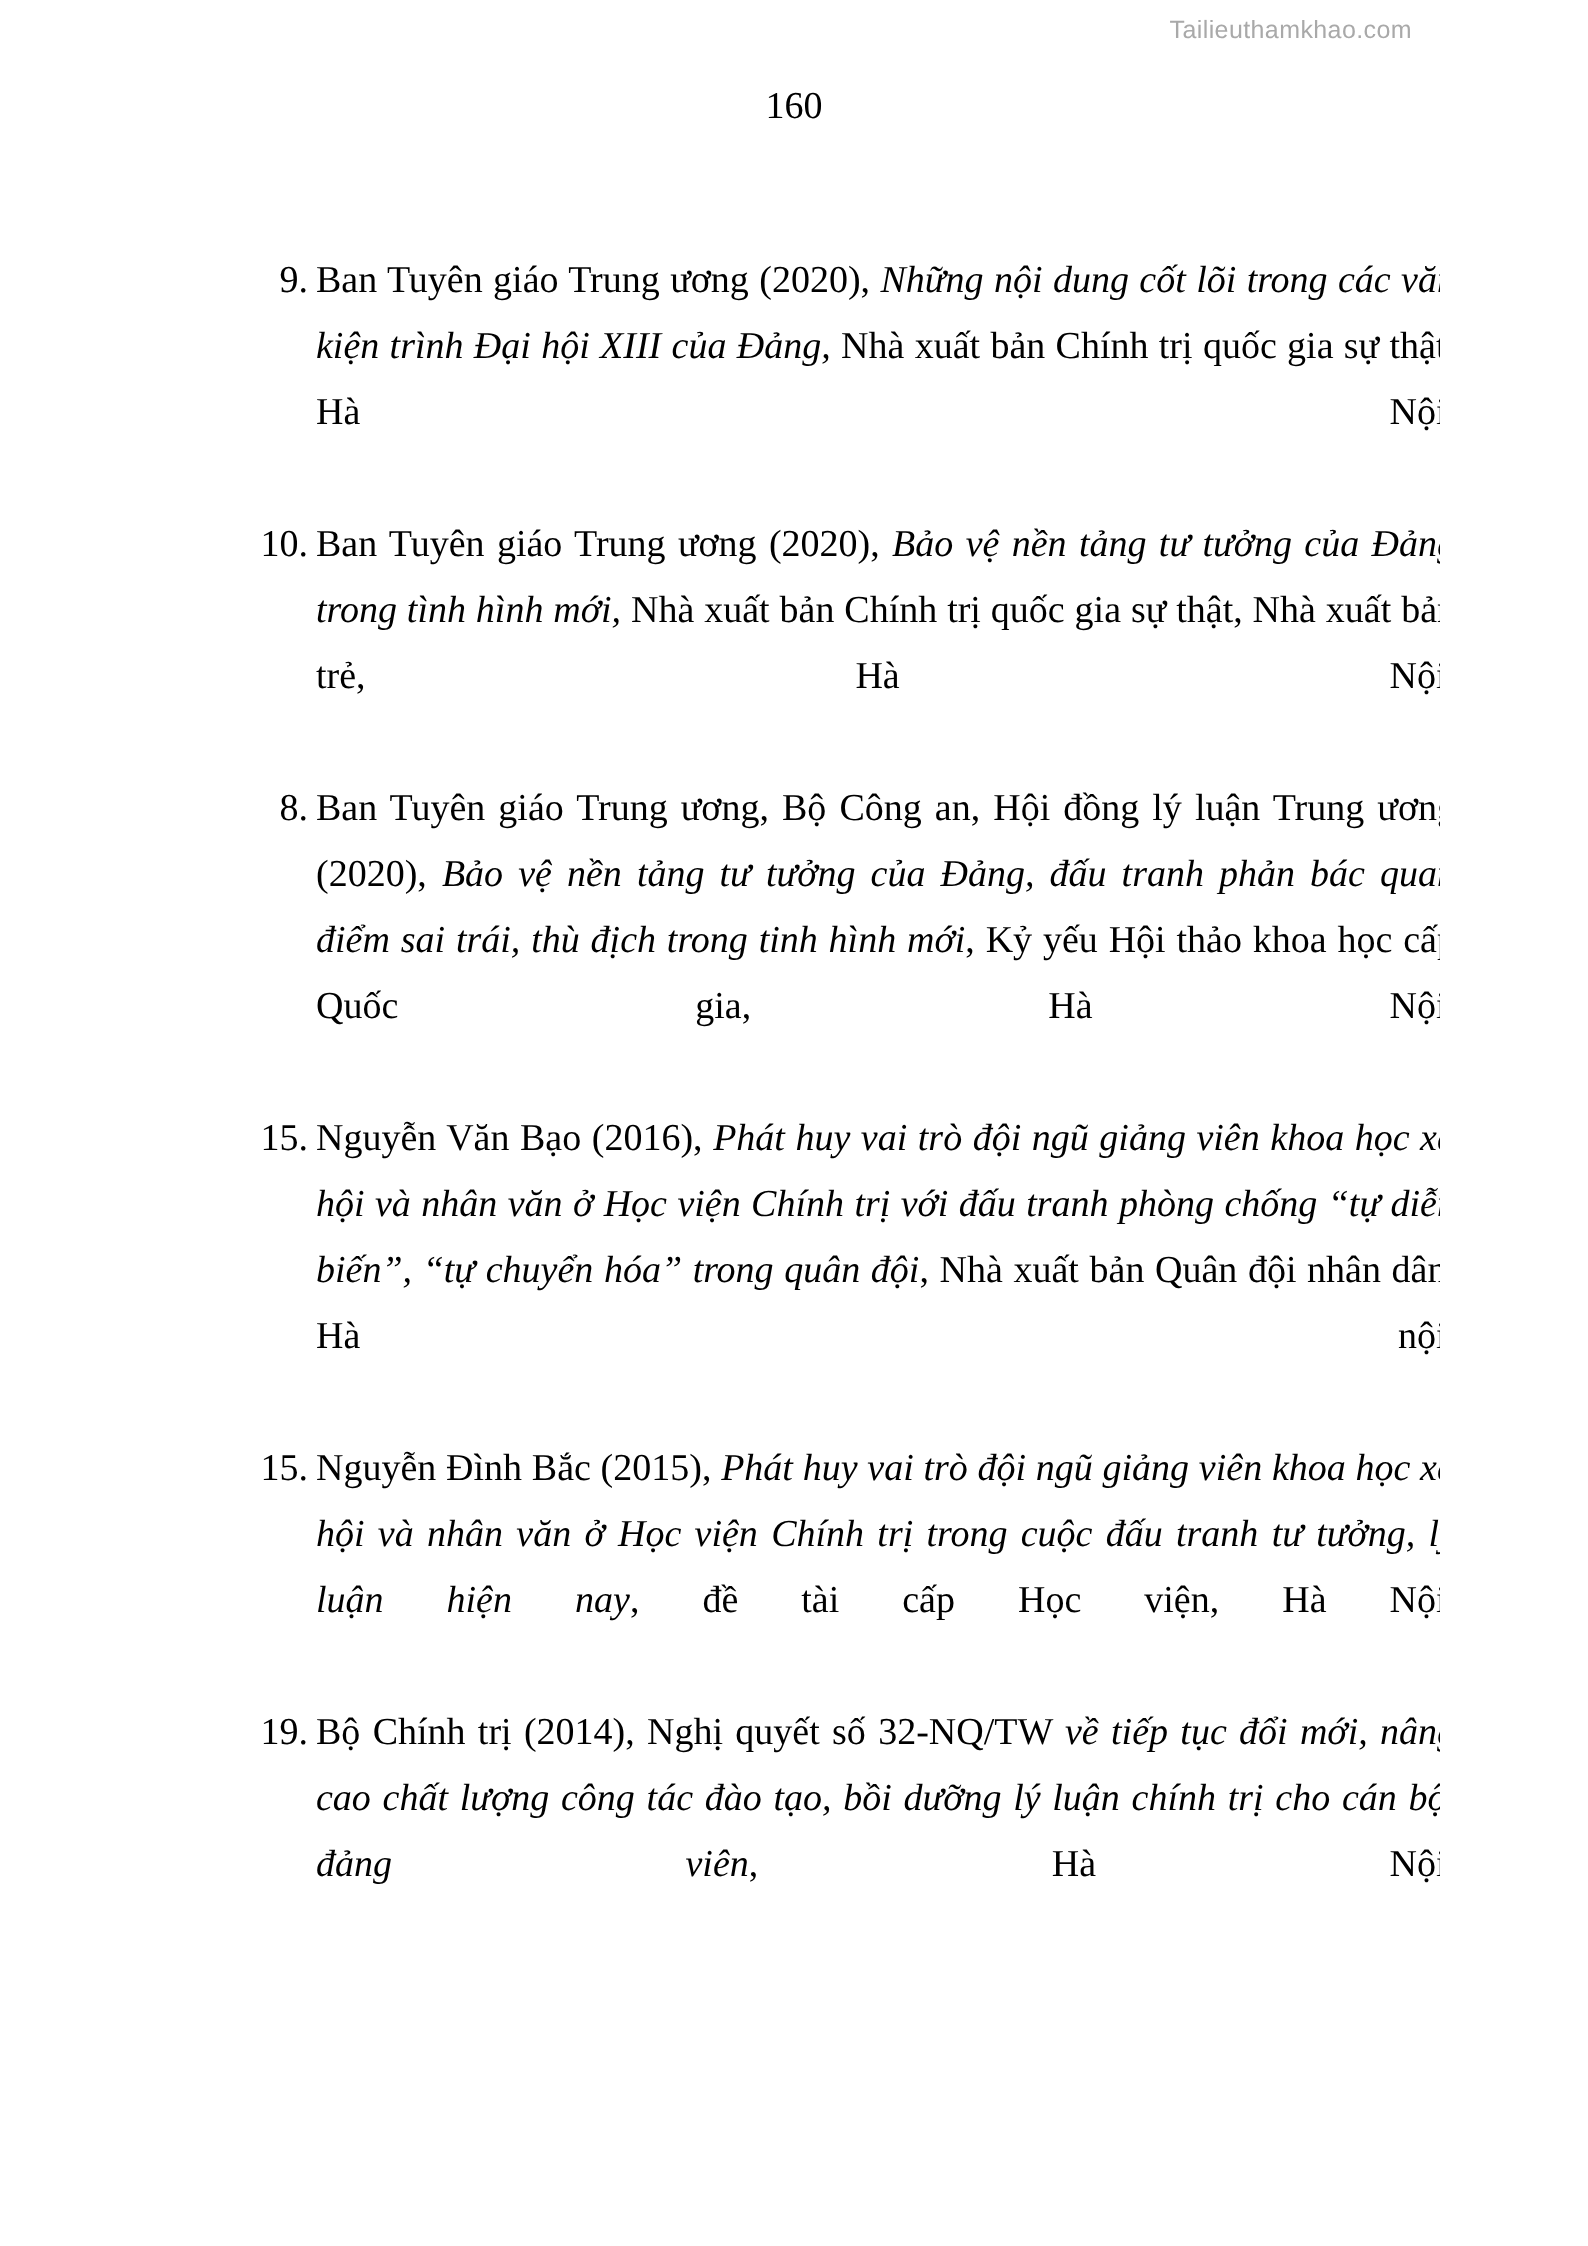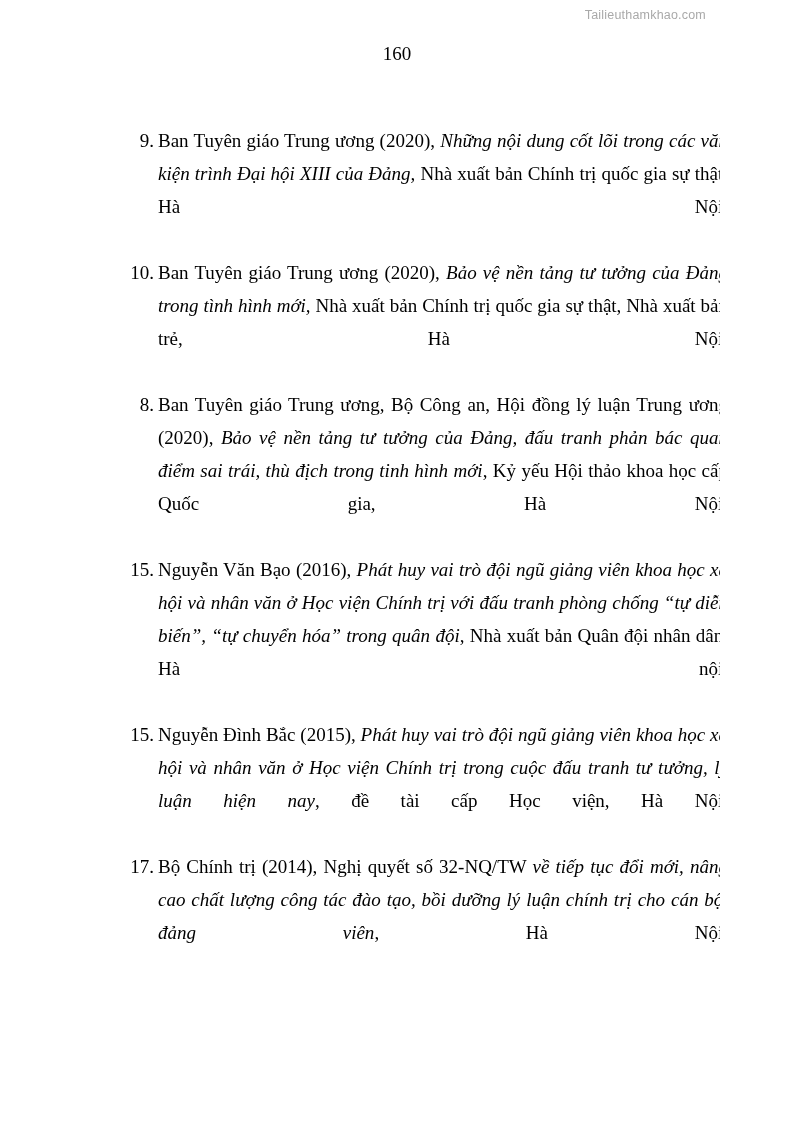--- a/index.html
+++ b/index.html
@@ -105,18 +105,18 @@
       </div>
       <div class="ref-item">
         <span class="ref-num">15.</span>
         <span class="ref-body">Nguyễn Văn Bạo (2016), <i>Phát huy vai trò đội ngũ giảng viên khoa học xã hội và nhân văn ở Học viện Chính trị với đấu tranh phòng chống “tự diễn biến”, “tự chuyển hóa” trong quân đội</i>, Nhà xuất bản Quân đội nhân dân, Hà nội.</span>
       </div>
       <div class="ref-item">
         <span class="ref-num">15.</span>
         <span class="ref-body">Nguyễn Đình Bắc (2015), <i>Phát huy vai trò đội ngũ giảng viên khoa học xã hội và nhân văn ở Học viện Chính trị trong cuộc đấu tranh tư tưởng, lý luận hiện nay</i>, đề tài cấp Học viện, Hà Nội.</span>
       </div>
       <div class="ref-item">
-        <span class="ref-num">17.</span>
+        <span class="ref-num">19.</span>
         <span class="ref-body">Bộ Chính trị (2014), Nghị quyết số 32-NQ/TW <i>về tiếp tục đổi mới, nâng cao chất lượng công tác đào tạo, bồi dưỡng lý luận chính trị cho cán bộ, đảng viên</i>, Hà Nội.</span>
       </div>
     </div>
 
 </div>
 
 </body></html>

